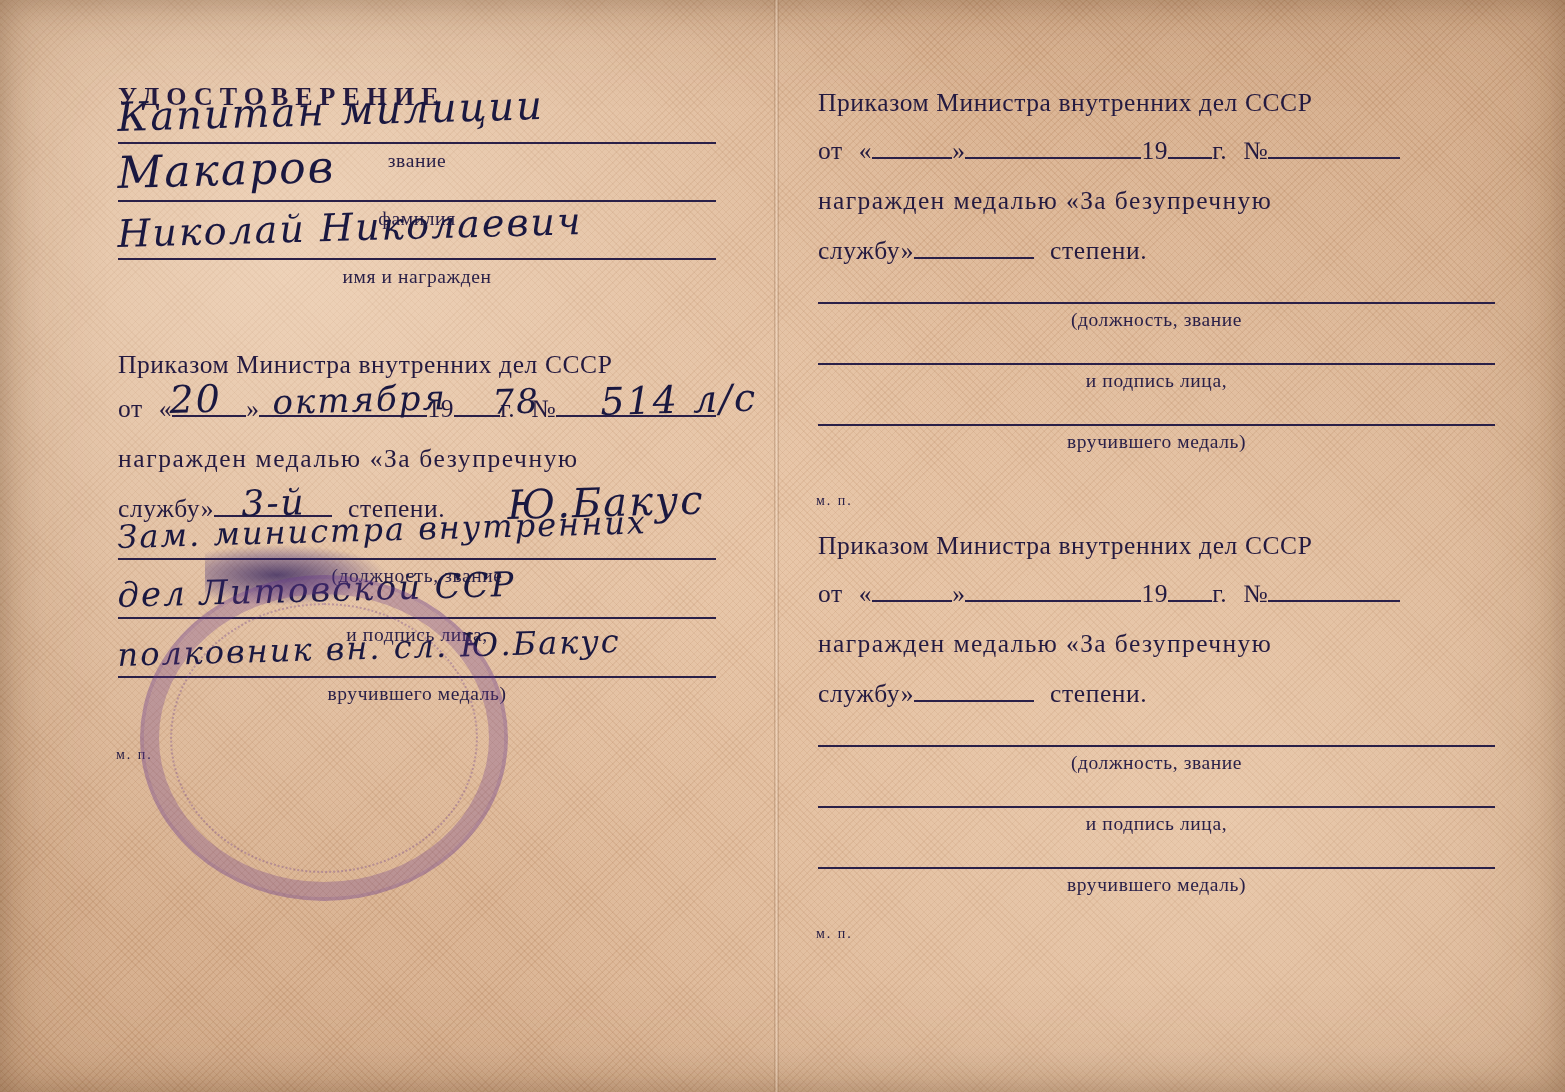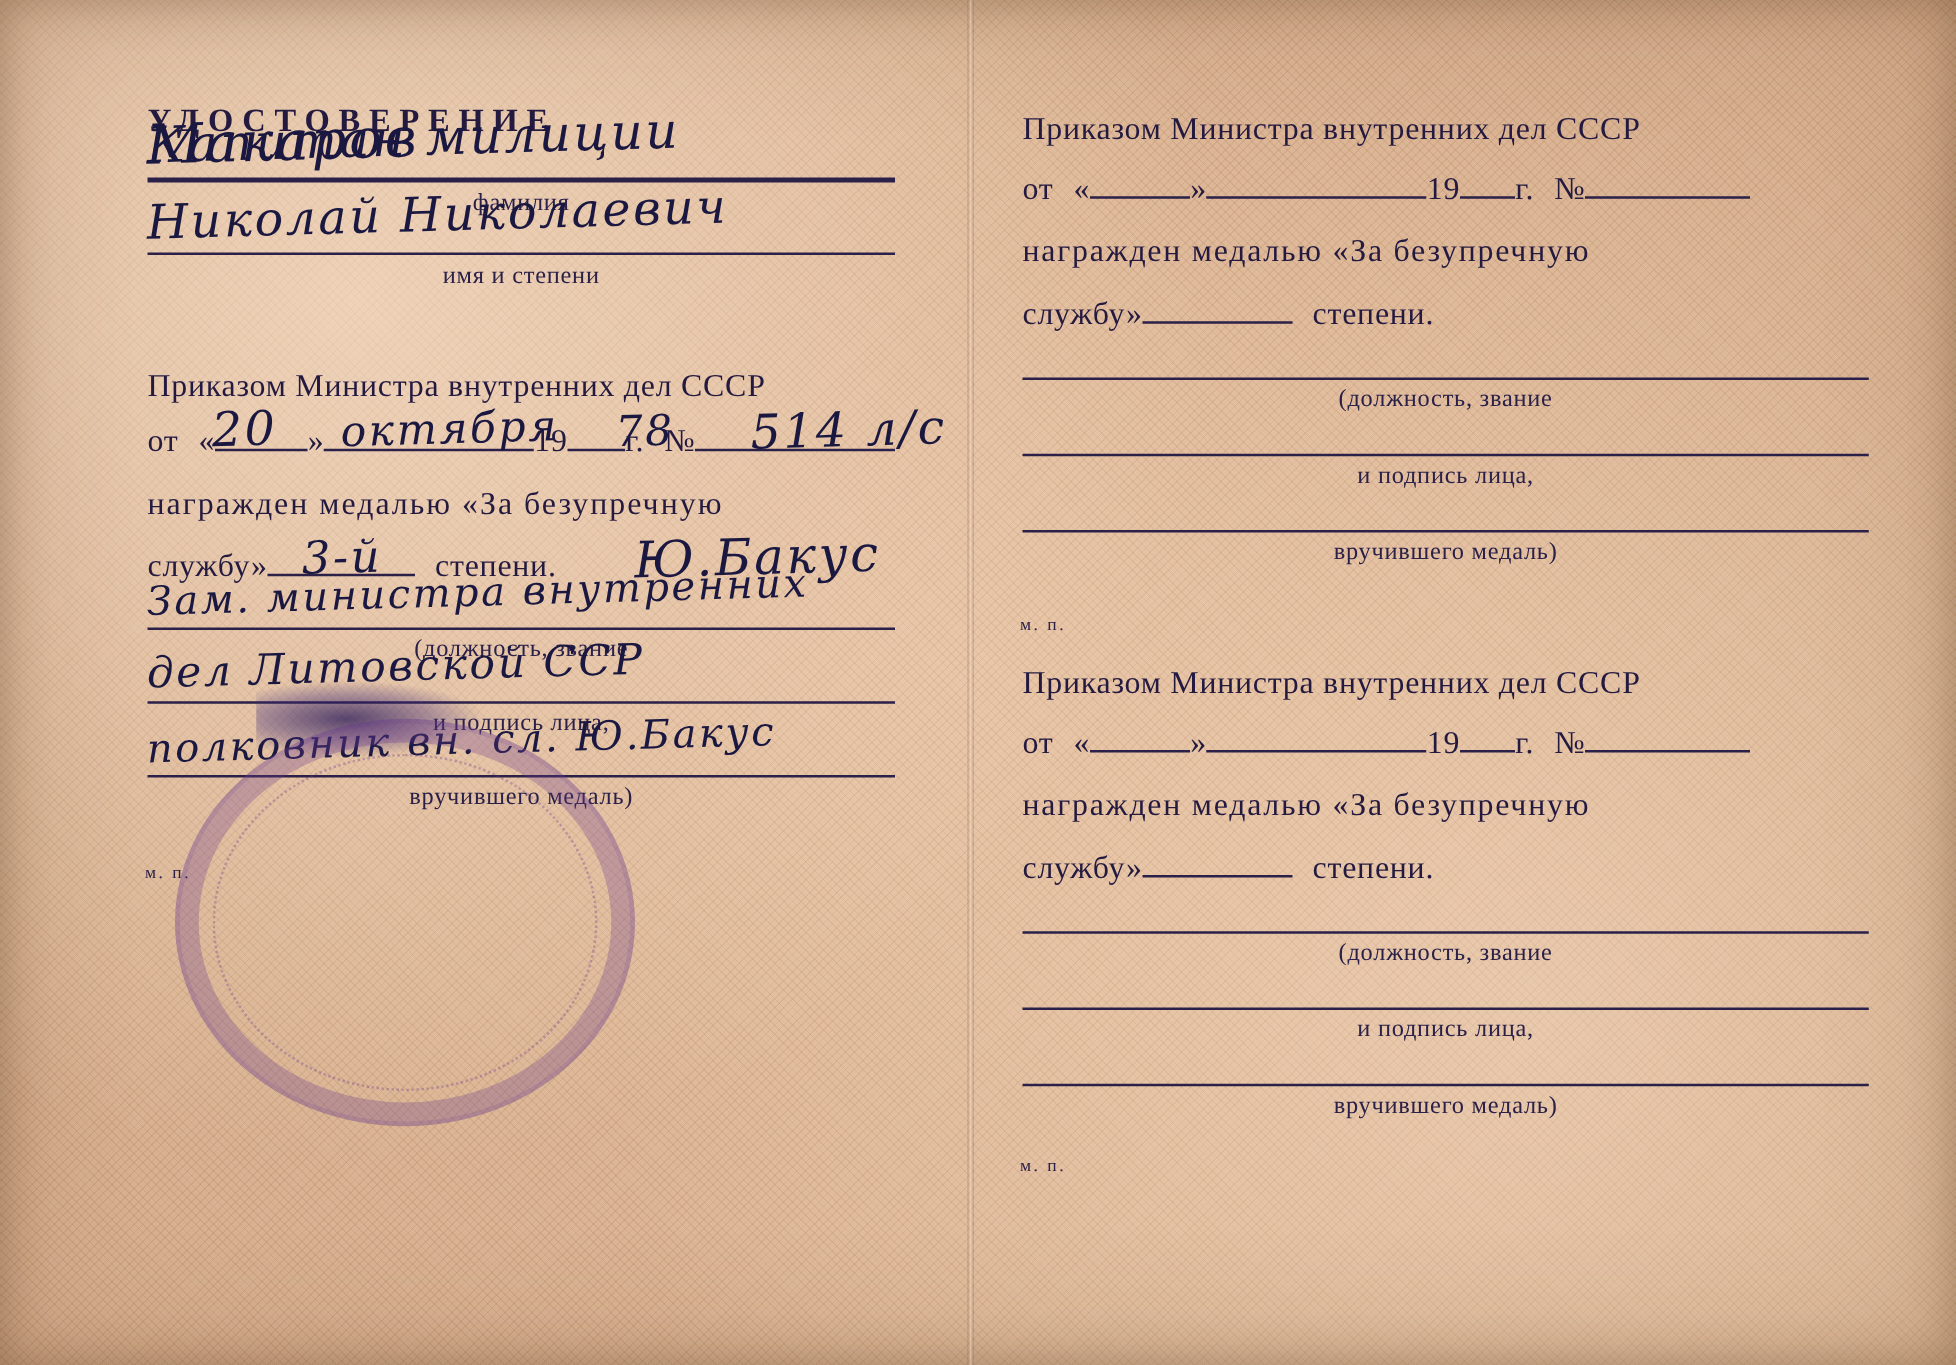--- a/index.html
+++ b/index.html
@@ -161,32 +161,33 @@
   <div id="fold"></div>
 
   <div class="page" id="page-left">
 
     <div class="doc-title">УДОСТОВЕРЕНИЕ</div>
 
     <div class="field" style="margin-top:6px;">
       <div class="hand">Капитан милиции</div>
       <div class="rule"></div>
     </div>
+    <div class="caption" style="margin:6px 0 28px 0;">звание</div>
 
     <div class="field">
       <div class="hand" style="font-size:44px;">Макаров</div>
       <div class="rule"></div>
     </div>
     <div class="caption" style="margin:6px 0 28px 0;">фамилия</div>
 
     <div class="field">
       <div class="hand" style="font-size:38px;">Николай Николаевич</div>
       <div class="rule"></div>
     </div>
-    <div class="caption" style="margin:6px 0 0 0;">имя и степени</div>
+    <div class="caption" style="margin:6px 0 0 0;">имя и награжден</div>
 
     <div style="margin-top:62px;">
 
       <div class="body-line">Приказом Министра внутренних дел СССР</div>
 
       <div class="body-line" style="margin-top:14px; position:relative;">
         <span>от</span><span class="sp-mid"></span><span>«</span><span class="rule-inline" style="width:74px;"></span><span>»</span><span class="rule-inline" style="width:168px;"></span><span>19</span><span class="rule-inline" style="width:46px;"></span><span>г.</span><span class="sp-mid"></span><span>№</span><span class="rule-inline" style="width:160px;"></span>
 
         <span class="hand" style="left:52px; bottom:2px; width:auto; font-size:38px;">20</span>
         <span class="hand" style="left:155px; bottom:2px; width:auto; font-size:34px;">октября</span>

